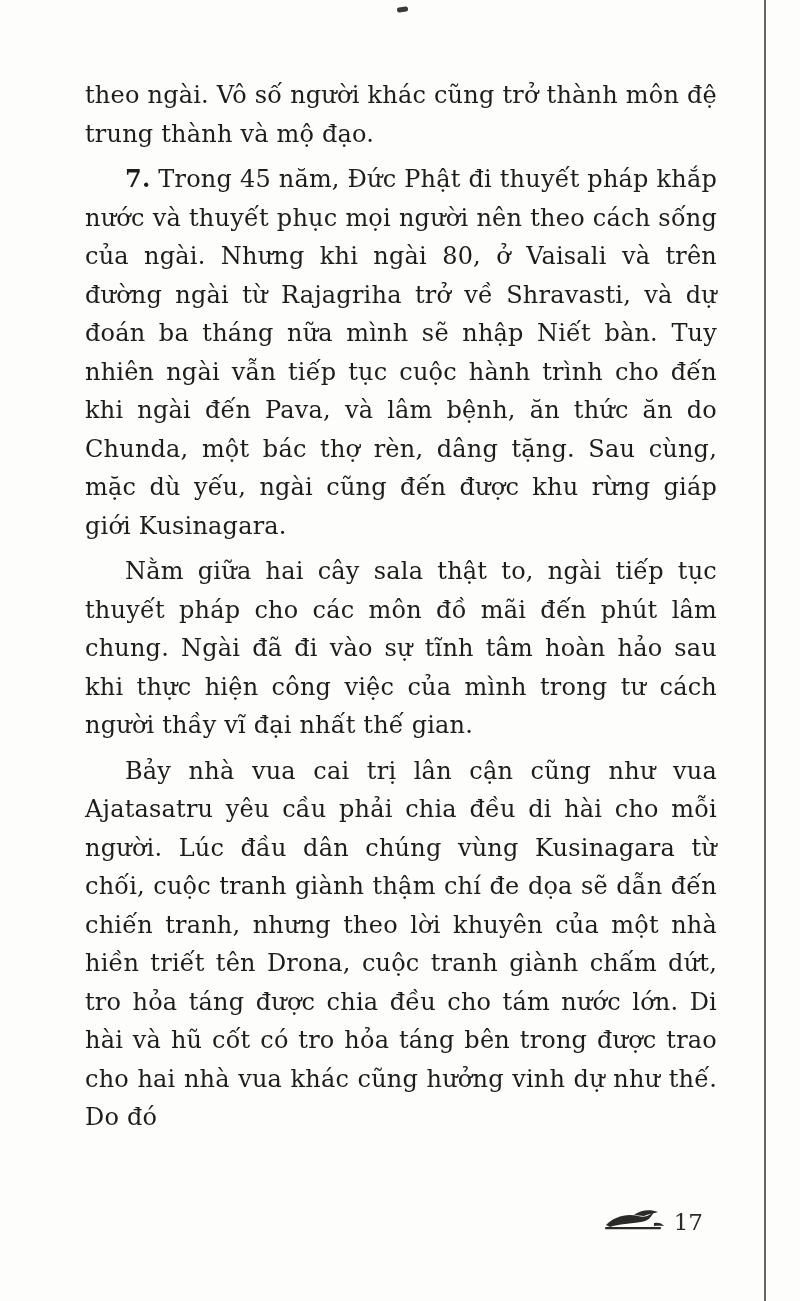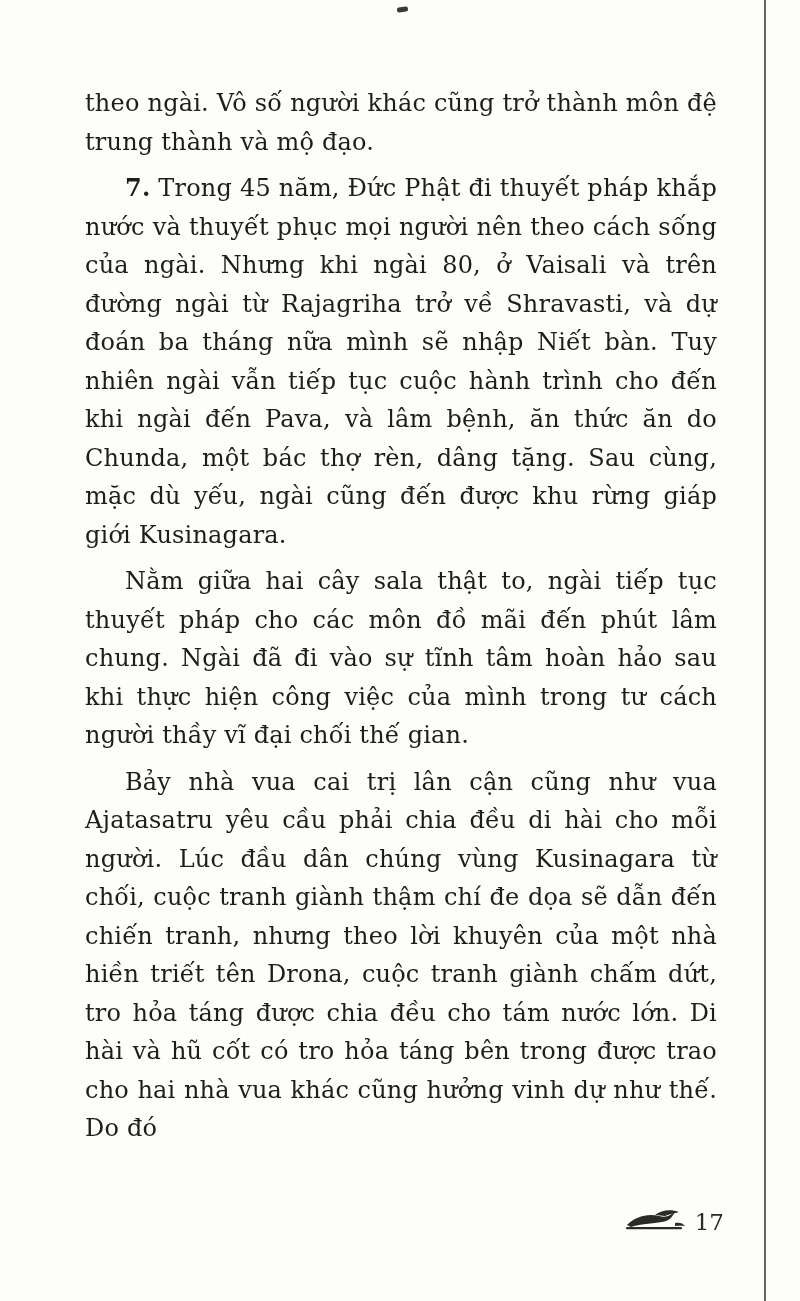--- a/index.html
+++ b/index.html
@@ -21,31 +21,31 @@
     position: absolute;
     left: 85px;
     top: 76px;
     width: 632px;
     font-size: 24px;
     line-height: 38.5px;
     text-align: justify;
     letter-spacing: 0.2px;
   }
   .para {
-    margin: 8px 0 7px 0;
+    margin: 0 0 7px 0;
   }
   .para.indent {
     text-indent: 40px;
   }
   .para-number {
     font-weight: bold;
   }
   .footer {
     position: absolute;
-    right: 76px;
+    right: 97px;
     bottom: 66px;
     display: flex;
     align-items: center;
     gap: 8px;
   }
   .page-number {
     font-size: 23px;
     color: #2a2a28;
   }
   .flourish {
@@ -79,21 +79,21 @@
 
   <span class="top-mark"></span>
   <span class="scan-line-right"></span>
 
   <div class="text-block">
 
     <p class="para"><span>theo ngài. Vô số người khác cũng trở thành môn đệ trung thành và mộ đạo.</span></p>
 
     <p class="para indent"><span class="para-number">7.</span> <span>Trong 45 năm, Đức Phật đi thuyết pháp khắp nước và thuyết phục mọi người nên theo cách sống của ngài. Nhưng khi ngài 80, ở Vaisali và trên đường ngài từ Rajagriha trở về Shravasti, và dự đoán ba tháng nữa mình sẽ nhập Niết bàn. Tuy nhiên ngài vẫn tiếp tục cuộc hành trình cho đến khi ngài đến Pava, và lâm bệnh, ăn thức ăn do Chunda, một bác thợ rèn, dâng tặng. Sau cùng, mặc dù yếu, ngài cũng đến được khu rừng giáp giới Kusinagara.</span></p>
 
-    <p class="para indent"><span>Nằm giữa hai cây sala thật to, ngài tiếp tục thuyết pháp cho các môn đồ mãi đến phút lâm chung. Ngài đã đi vào sự tĩnh tâm hoàn hảo sau khi thực hiện công việc của mình trong tư cách người thầy vĩ đại chối thế gian.</span></p>
+    <p class="para indent"><span>Nằm giữa hai cây sala thật to, ngài tiếp tục thuyết pháp cho các môn đồ mãi đến phút lâm chung. Ngài đã đi vào sự tĩnh tâm hoàn hảo sau khi thực hiện công việc của mình trong tư cách người thầy vĩ đại nhất thế gian.</span></p>
 
 
     <p class="para indent"><span>Bảy nhà vua cai trị lân cận cũng như vua Ajatasatru yêu cầu phải chia đều di hài cho mỗi người. Lúc đầu dân chúng vùng Kusinagara từ chối, cuộc tranh giành thậm chí đe dọa sẽ dẫn đến chiến tranh, nhưng theo lời khuyên của một nhà hiền triết tên Drona, cuộc tranh giành chấm dứt, tro hỏa táng được chia đều cho tám nước lớn. Di hài và hũ cốt có tro hỏa táng bên trong được trao cho hai nhà vua khác cũng hưởng vinh dự như thế. Do đó</span></p>
 
   </div>
 
   <div class="footer">
     <span class="flourish">
       <svg width="62" height="26" viewBox="0 0 62 26" aria-hidden="true">
         <path d="M2 16 C10 8, 22 4, 34 7 C42 9, 46 6, 50 2 C48 8, 44 12, 37 13 C28 14.5, 14 15, 6 18 Z" fill="#2a2a28"></path>

